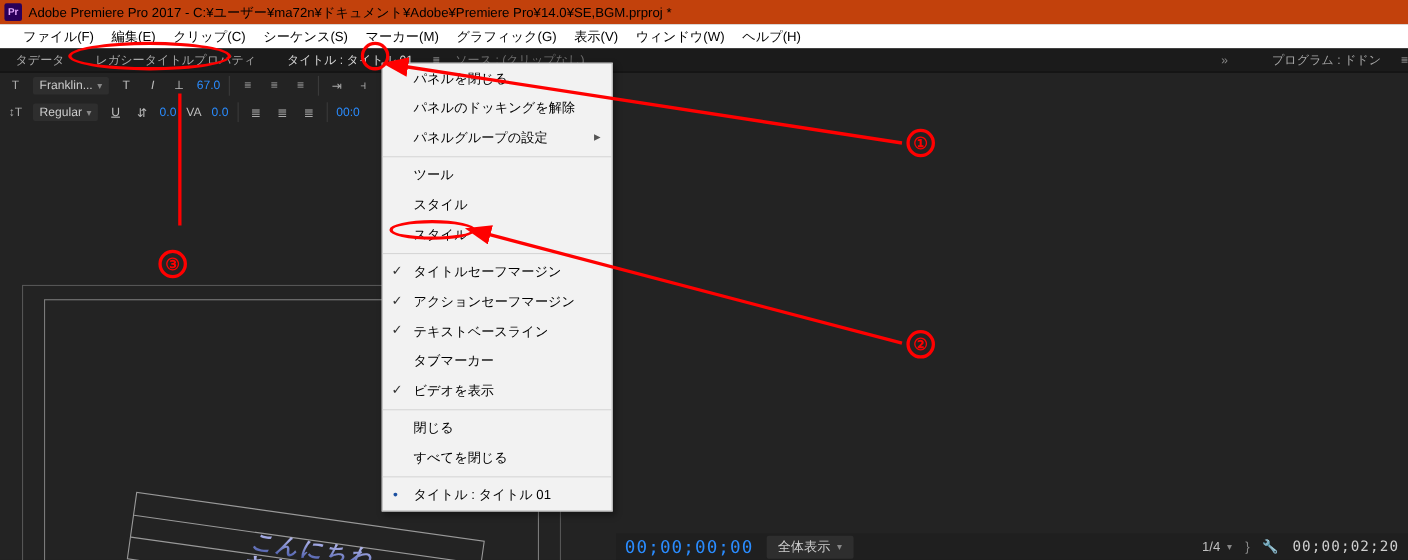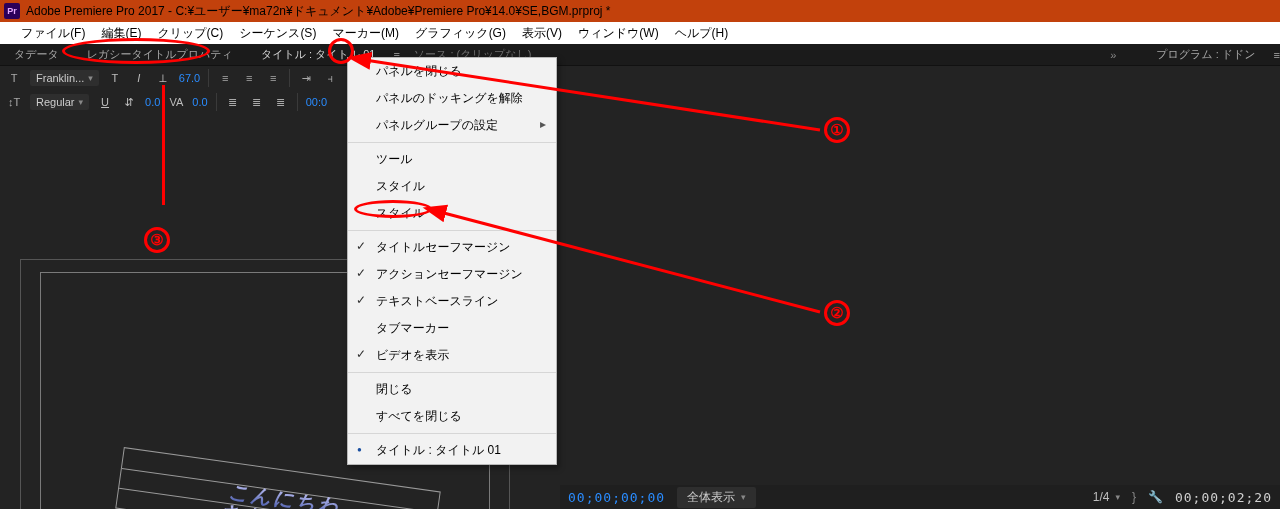--- a/index.html
+++ b/index.html
@@ -24,21 +24,21 @@
   .title-canvas { position: absolute; left: 20px; top: 145px; width: 490px; height: 300px; border: 1px solid #555; }
   .safe-outer { position: absolute; left: 40px; top: 158px; width: 450px; height: 255px; border: 1px solid #7a7a7a; }
   .rot-box { position: absolute; left: 118px; top: 355px; width: 320px; height: 62px; border: 1px solid #999; transform: rotate(8deg); }
   .rot-box .line1 { position: absolute; left: 0; right: 0; top: 20px; border-top: 1px solid #999; }
   .rot-box .line2 { position: absolute; left: 0; right: 0; top: 40px; border-top: 1px solid #999; }
   .rot-text { position: absolute; font-family: "Franklin Gothic", sans-serif; font-size: 20px; font-style: italic; font-weight: bold; letter-spacing: 2px;
               background: linear-gradient(180deg, #d0d0ff 0%, #3a4ea0 100%); -webkit-background-clip: text; background-clip: text; color: transparent; white-space: nowrap; }
   .rot-text.l1 { left: 228px; top: 372px; transform: rotate(8deg); }
   .rot-text.l2 { left: 218px; top: 392px; transform: rotate(8deg); }
   .timebar { position: absolute; left: 560px; right: 0; bottom: 0; height: 24px; background: #1f1f1f; display: flex; align-items: center; padding: 0 8px; gap: 12px; font-size: 12px; }
-  .tc-left { color: #2a8cff; font-family: monospace; font-size: 13px; letter-spacing: 1px; }
+  .tc-left { color: #2a8cff; font-family: monospace; font-size: 16px; letter-spacing: 1px; }
   .fit-dd { background: #2e2e2e; padding: 2px 10px; color: #ccc; display: inline-flex; align-items: center; gap: 6px; border-radius: 2px; }
   .fit-dd::after { content: "▾"; font-size: 9px; color: #888; }
   .timebar .spacer { flex: 1; }
   .frac { color: #bfbfbf; display: inline-flex; align-items: center; gap: 6px; }
   .frac::after { content: "▾"; font-size: 9px; color: #888; }
   .close-braces { color: #888; }
   .wrench { color: #bbb; }
   .tc-right { color: #d0d0d0; font-family: monospace; font-size: 13px; letter-spacing: 1px; }
   .ctx-menu { position: absolute; left: 347px; top: 57px; width: 210px; background: #f2f2f2; color: #000; border: 1px solid #b8b8b8; box-shadow: 2px 3px 6px rgba(0,0,0,.4); font-size: 12px; z-index: 100; }
   .ctx-menu .item { padding: 5px 12px 5px 28px; position: relative; white-space: nowrap; }

